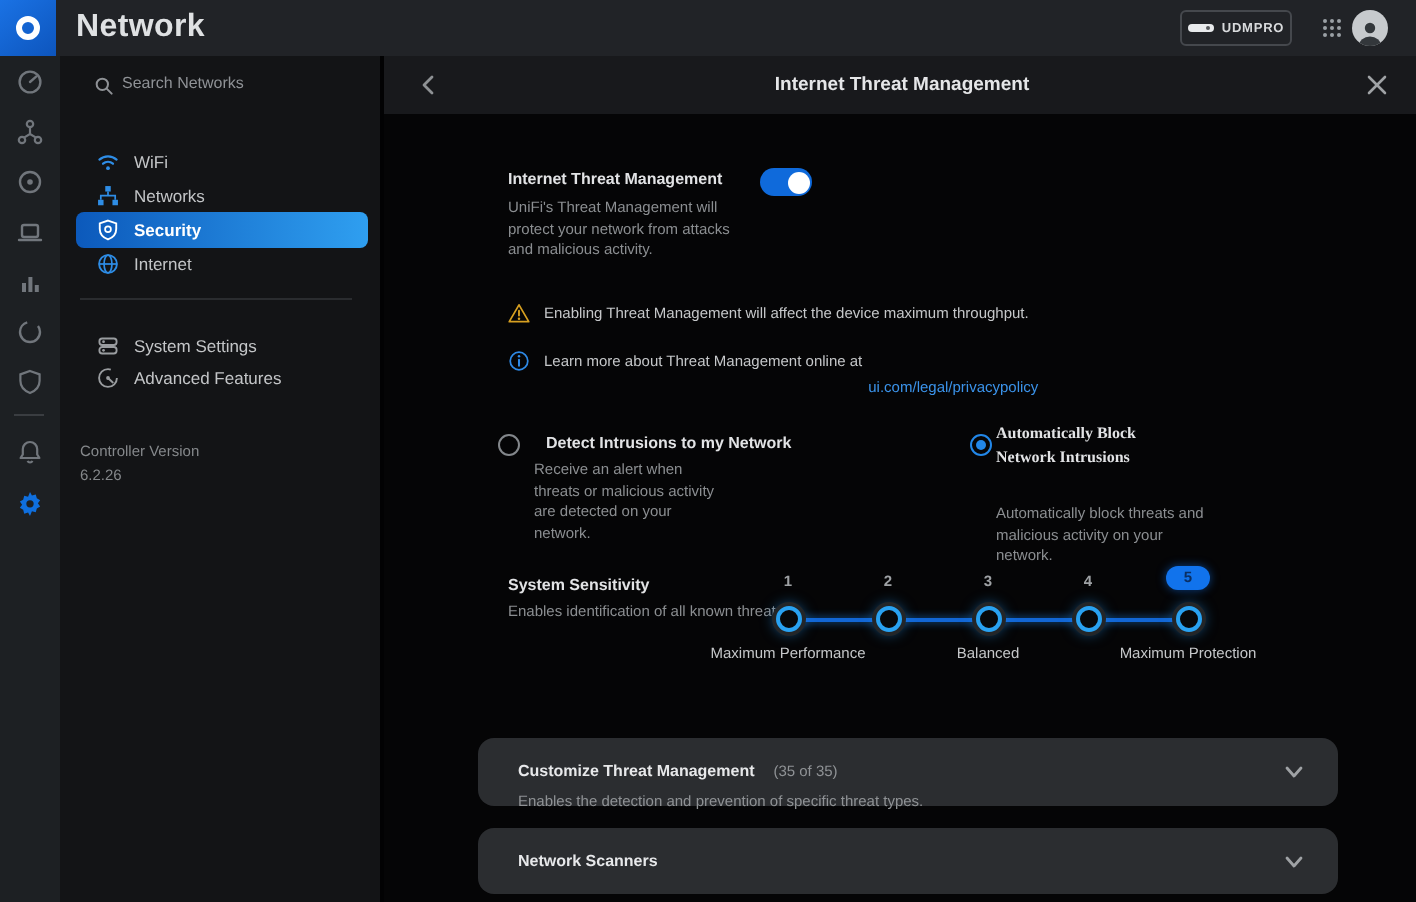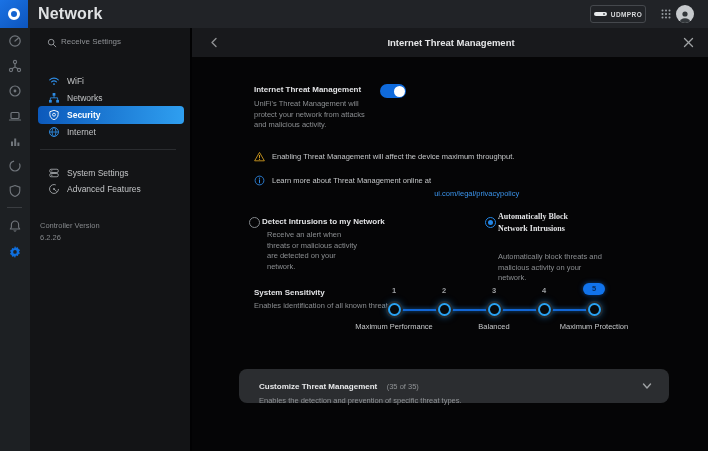--- a/index.html
+++ b/index.html
@@ -63,21 +63,21 @@
   .notice .txt{font-size:7.5px;color:#c5c7c9;margin-left:7px;margin-top:1px;}
   .notice .lnk{font-size:7.5px;color:#3b93ea;margin-left:3px;margin-top:14px;cursor:pointer;}
   #notice-warning{left:62px;top:123px;}
   #notice-info{left:62px;top:147px;}
 
   .radio-outer{position:absolute;width:11px;height:11px;border-radius:50%;border:1.5px solid #83878b;cursor:pointer;}
   .radio-outer.sel{border-color:#2287e8;display:flex;align-items:center;justify-content:center;}
   .radio-outer.sel::after{content:"";width:5px;height:5px;border-radius:50%;background:#2287e8;}
   #radioA{left:57px;top:189px;}
   #radioB{left:293px;top:189px;}
-  #radioA-label{left:70px;top:189px;width:140px;}
+  #radioA-label{left:81px;top:189px;width:140px;}
   #radioA-desc{left:75px;top:202px;width:95px;}
   #radioB-label{left:306px;top:183px;width:100px;line-height:1.45;font-family:Liberation Serif, serif;}
   #radioB-desc{left:306px;top:224px;width:112px;}
 
   #sens-label{left:62px;top:260px;}
   #sens-desc{left:62px;top:273px;width:170px;}
   .stop-num{position:absolute;top:258px;width:16px;text-align:center;font-size:7.5px;font-weight:700;color:#9ea1a4;}
   #sens-pill{position:absolute;left:391px;top:255px;width:22px;height:12px;border-radius:6px;background:#1173ec;
              text-align:center;line-height:12px;font-size:7.5px;font-weight:700;color:#0a2f63;box-shadow:0 0 5px rgba(17,115,236,.55);}
   #sens-track{position:absolute;left:202px;top:281px;width:200px;height:2px;background:#1266d5;box-shadow:0 0 4px rgba(30,130,230,.8);cursor:pointer;}
@@ -171,21 +171,21 @@
       <circle cx="8" cy="7.9" r="2.1" fill="#1d2023"></circle>
     </svg>
   </div>
 
   <div id="sidebar" class="abs">
     <div id="search-row">
       <svg width="10" height="10" viewBox="0 0 12 12">
         <circle cx="5" cy="5" r="3.4" fill="none" stroke="#8f9296" stroke-width="1.2"></circle>
         <line x1="7.6" y1="7.6" x2="10.6" y2="10.6" stroke="#8f9296" stroke-width="1.2" stroke-linecap="round"></line>
       </svg>
-      <span id="search-text">Receive Settings</span>
+      <span id="search-text">Search Networks</span>
     </div>
 
     <div class="menu-item" style="top:44px">
       <svg width="12" height="12" viewBox="0 0 14 14">
         <path d="M2 5.6a7.5 7.5 0 0 1 10 0" fill="none" stroke="#2e8de6" stroke-width="1.3" stroke-linecap="round"></path>
         <path d="M4.1 8a4.5 4.5 0 0 1 5.8 0" fill="none" stroke="#2e8de6" stroke-width="1.3" stroke-linecap="round"></path>
         <circle cx="7" cy="10.6" r="1.1" fill="#2e8de6"></circle>
       </svg>
       <span class="mlbl">WiFi</span>
     </div>
@@ -314,15 +314,21 @@
       <div>
         <span class="section-title">Customize Threat Management</span>
         <span class="section-badge">(35 of 35)</span>
       </div>
       <div class="section-desc">Enables the detection and prevention of specific threat types.</div>
       <svg class="chev" viewBox="0 0 12 12">
         <polyline points="2.5,4 6,8 9.5,4" fill="none" stroke="#9fa2a5" stroke-width="1.4" stroke-linecap="round" stroke-linejoin="round"></polyline>
       </svg>
     </div>
 
+    <div id="section-1" class="section-panel">
+      <span class="section-title">Network Scanners</span>
+      <svg class="chev" viewBox="0 0 12 12">
+        <polyline points="2.5,4 6,8 9.5,4" fill="none" stroke="#9fa2a5" stroke-width="1.4" stroke-linecap="round" stroke-linejoin="round"></polyline>
+      </svg>
+    </div>
 
   </div>
 </div>
 
 </body></html>

